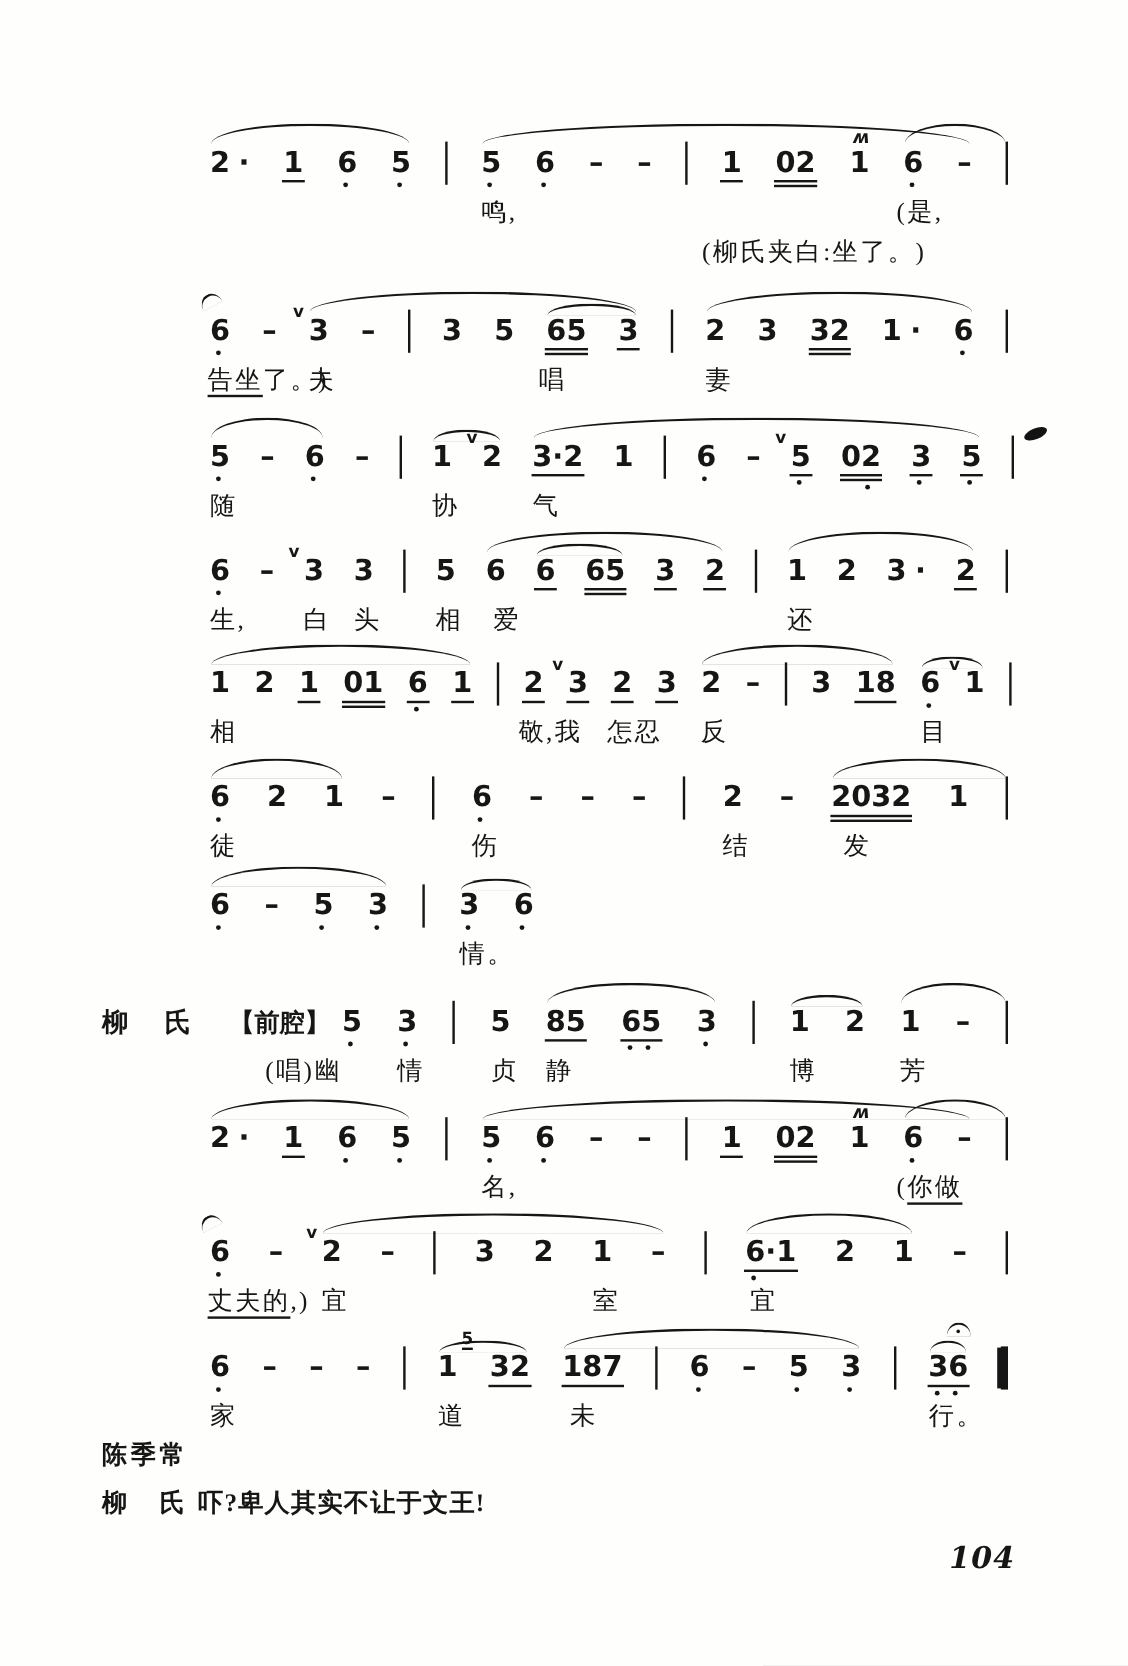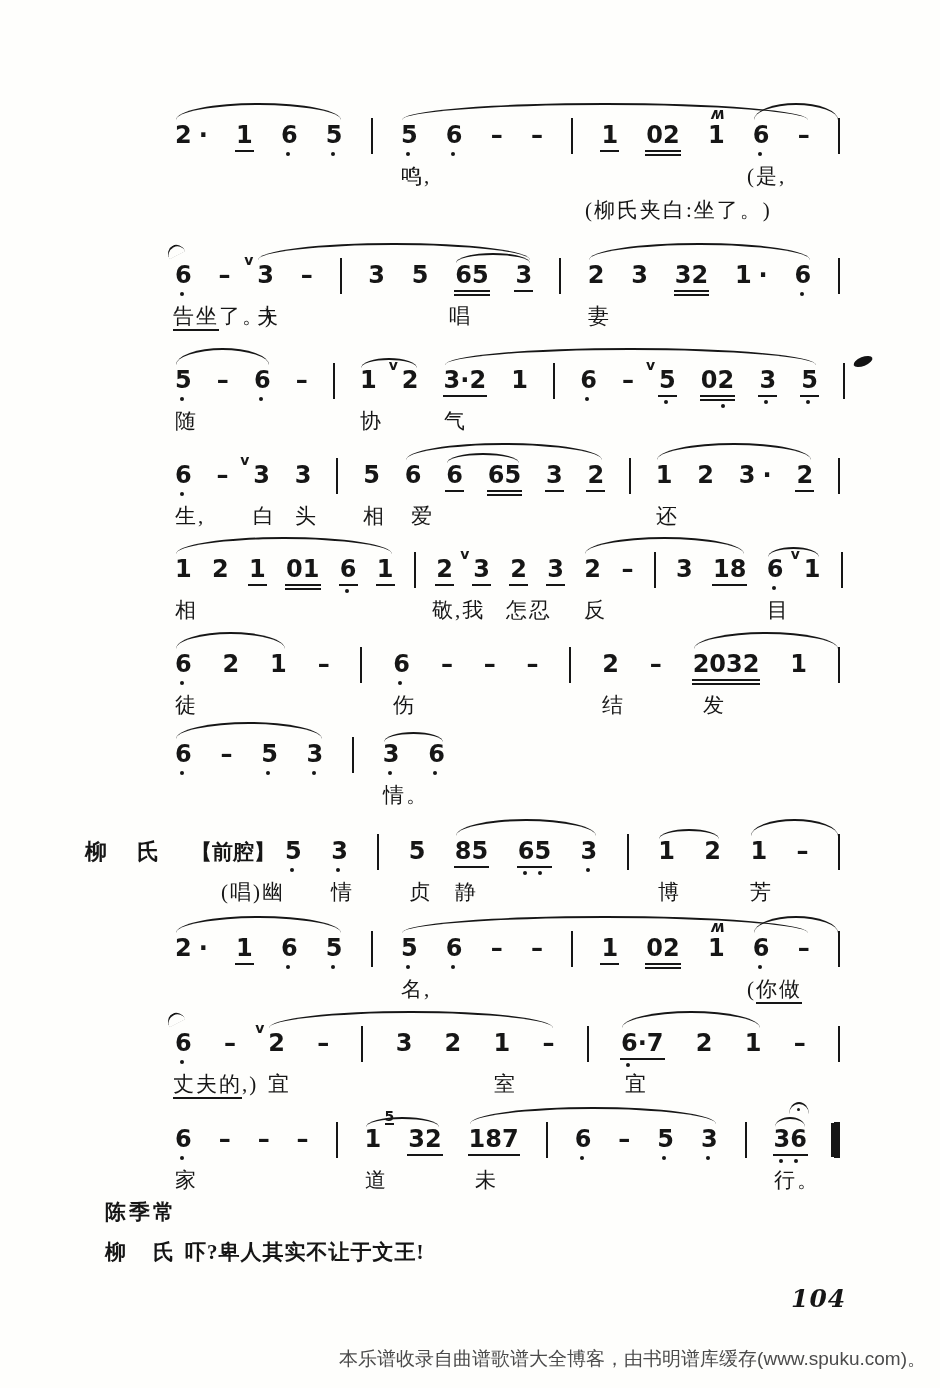--- a/index.html
+++ b/index.html
@@ -27,21 +27,21 @@
         border-radius:50% 50% 0 0/100% 100% 0 0;}
   .ferm:after{content:"";position:absolute;left:8px;top:4px;width:3px;height:3px;border-radius:50%;background:#161616;}
   .slur{position:absolute;top:-19px;height:15px;border-top:2.4px solid #161616;
         border-radius:50% 50% 0 0/100% 100% 0 0;}
   .slur.small{top:-9px;height:8px;border-top-width:2px;}
   .lyr{position:absolute;top:40px;font-size:21px;white-space:nowrap;letter-spacing:2px;}
   .lyr.r1{top:74px;}
   .lu{border-bottom:2px solid #161616;padding-bottom:1px;font-family:Liberation Serif, serif;}
   
   .dlg{position:absolute;left:85px;display:flex;font-weight:bold;font-size:21px;letter-spacing:1px;}
-  .drole{flex:none;width:80px;letter-spacing:3px;margin-left:20px;}
+  .drole{flex:none;width:80px;letter-spacing:3px;}
   .dtext{white-space:nowrap;}
   #pageno{position:absolute;left:791px;top:1284px;font-family:"DejaVu Serif",serif;
           font-style:italic;font-weight:bold;font-size:25px;letter-spacing:1px;}
   #footer{position:absolute;right:14px;top:1346px;font-family:"Liberation Sans",sans-serif;
           font-size:19px;color:#4b4b4b;}
   #blot{position:absolute;left:853px;top:357px;width:20px;height:9px;background:#131313;
         border-radius:50%;transform:rotate(-22deg);}
 </style>
 </head>
 <body>
@@ -286,21 +286,21 @@
           <span class="tok"><span class="num">6</span><div class="dot" style="left: 5px; top: 30px;"></div><div class="tiein"></div></span>
           <span class="tok"><span class="num">–</span></span>
           <span class="tok"><span class="num">2</span><span class="br">v</span></span>
           <span class="tok"><span class="num">–</span></span>
           <span class="tok barline"></span>
           <span class="tok"><span class="num">3</span></span>
           <span class="tok"><span class="num">2</span></span>
           <span class="tok"><span class="num">1</span></span>
           <span class="tok"><span class="num">–</span></span>
           <span class="tok barline"></span>
-          <span class="tok"><span class="num">6·7</span><div class="ul" style="top: 28px;"></div><div class="dot" style="left: 5px; top: 33px;"></div></span>
+          <span class="tok"><span class="num">6·1</span><div class="ul" style="top: 28px;"></div><div class="dot" style="left: 5px; top: 33px;"></div></span>
           <span class="tok"><span class="num">2</span></span>
           <span class="tok"><span class="num">1</span></span>
           <span class="tok"><span class="num">–</span></span>
           <span class="tok barline"></span>
           <div class="slur" style="left: 94px; width: 284px;"></div>
           <div class="slur" style="left: 447px; width: 138px;"></div>
         </div>
         <div class="lyr" style="left: -2px;"><span class="lu">丈夫的</span><span>,)</span></div>
         <div class="lyr" style="left: 93px;"><span>宜</span></div>
         <div class="lyr" style="left: 319px;"><span>室</span></div>
@@ -337,15 +337,14 @@
   <div id="dialogue">
       <div class="dlg" style="top: 1198px;">
         <span class="drole">陈季常</span>
       </div>
       <div class="dlg" style="top: 1238px;">
         <span class="drole">柳　氏</span>
         <span class="dtext">吓?卑人其实不让于文王!</span>
       </div>
     </div>
   <div id="pageno">104</div>
-  <div id="footer">本乐谱收录自曲谱歌谱大全博客，由书明谱库缓存(www.spuku.com)。</div>
   <div id="blot"></div>
 </div>
 
 </body></html>

